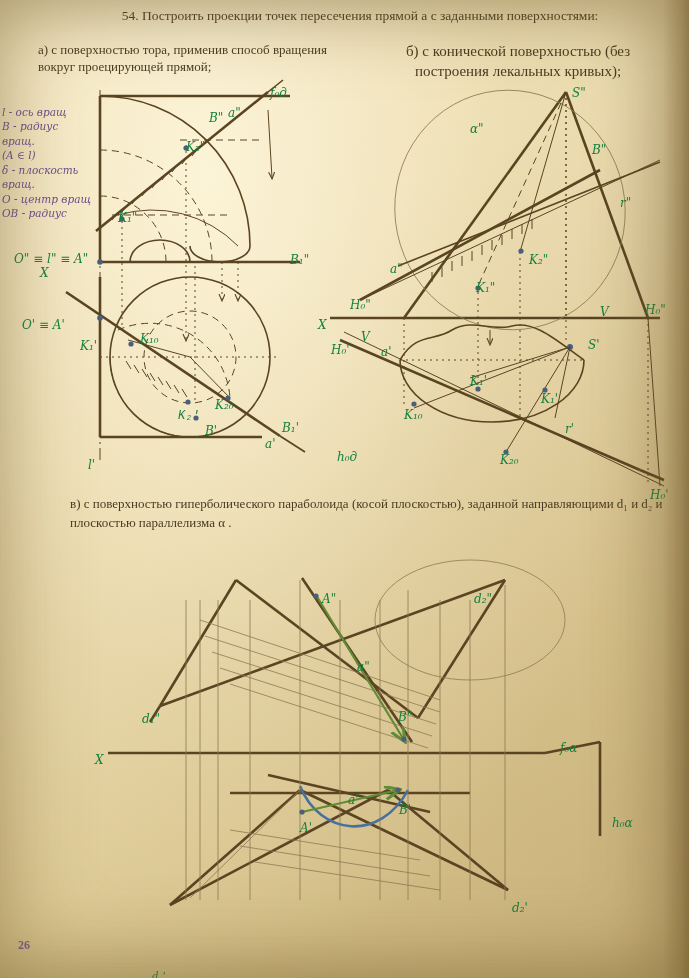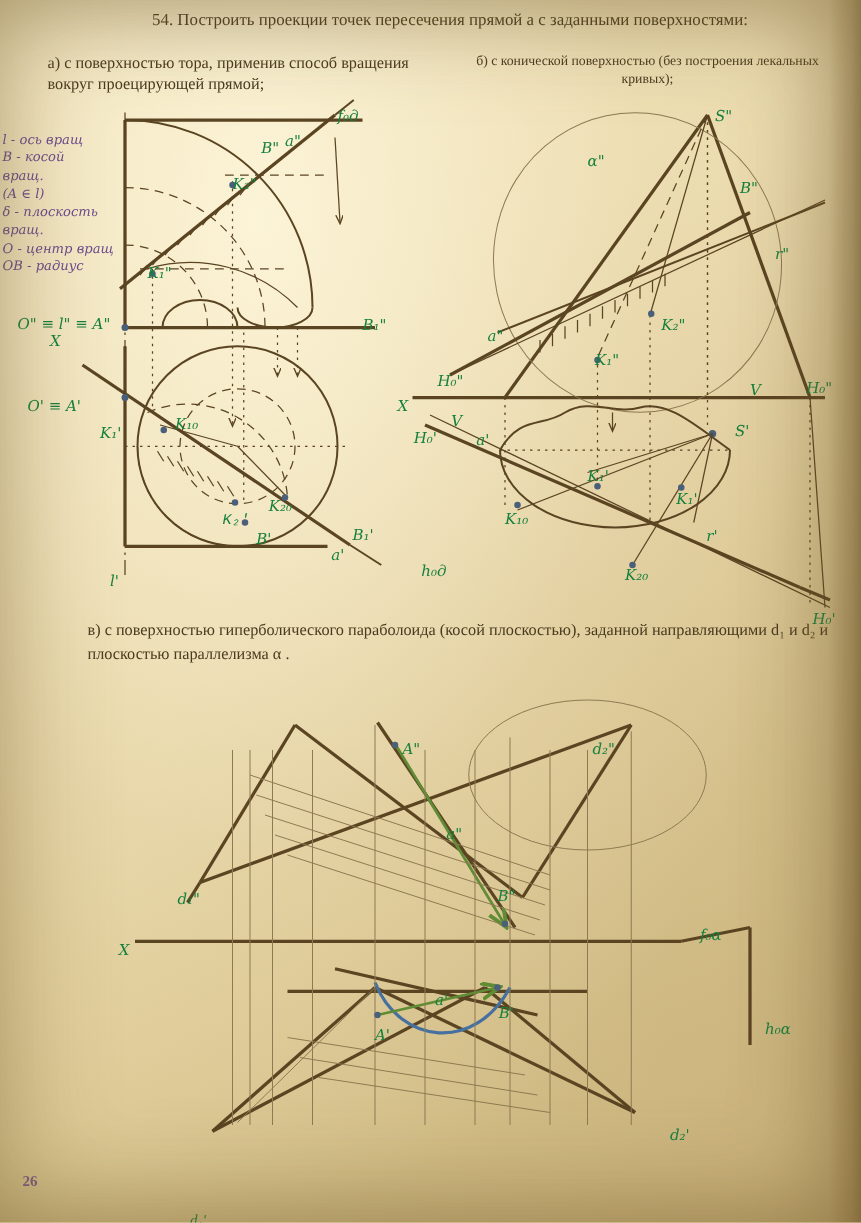--- a/index.html
+++ b/index.html
@@ -21,21 +21,21 @@
     position:absolute;inset:0;
     box-shadow: inset 0 0 90px rgba(120,95,45,0.45), inset -30px 0 70px rgba(110,85,40,0.35);
     pointer-events:none;
   }
   .txt{position:absolute;color:#4a3b20;}
   .head{
     left:60px;top:8px;width:600px;text-align:center;
     font-size:13.5px;line-height:1.25;
   }
   .sub-a{left:38px;top:42px;width:300px;text-align:left;font-size:13px;line-height:1.3;}
-  .sub-b{left:368px;top:42px;width:300px;text-align:center;font-size:11px;line-height:1.3;}
+  .sub-b{left:368px;top:42px;width:300px;text-align:center;font-size:15px;line-height:1.3;}
   .sub-c{left:50px;top:495px;width:600px;font-size:13px;line-height:1.45;text-align:left;padding-left:20px;}
   .pageno{left:18px;top:938px;font-size:12px;color:#7a5a8a;font-weight:bold;text-align:right;}
 
   
   .hw{
     position:absolute;
     font-family:"DejaVu Serif", serif;
     color:#15803d;
     font-style:italic;
   }
@@ -63,21 +63,21 @@
   <span>Построить проекции точек пересечения прямой  a с заданными поверхностями:</span>
 </div>
 
 <div class="txt sub-a">а) с поверхностью тора, применив способ вращения вокруг проецирующей прямой;</div>
 <div class="txt sub-b">б) с конической поверхностью (без построения лекальных кривых);</div>
 <div class="txt sub-c">в) с поверхностью гиперболического параболоида (косой плоскостью), заданной направляющими d₁ и d₂ и плоскостью параллелизма  α .</div>
 <div class="txt pageno">26</div>
 
 <div class="hw notes">
   <div>l - ось вращ</div>
-  <div>В - косой</div>
+  <div>В - радиус</div>
   <div>вращ.</div>
   <div>(A ∈ l)</div>
   <div>δ - плоскость</div>
   <div>вращ.</div>
   <div>O - центр вращ</div>
   <div>OB - радиус</div>
 </div>
 
 <svg class="sheet" width="689" height="978" viewBox="0 0 689 978">
   <defs>
@@ -355,18 +355,18 @@
     <div class="hw lbl" style="left: 474px; top: 592px;">d₂"</div>
     <div class="hw lbl" style="left: 357px; top: 660px;">a"</div>
     <div class="hw lbl" style="left: 398px; top: 710px;">B"</div>
     <div class="hw lbl" style="left: 142px; top: 712px;">d₁"</div>
     <div class="hw lbl" style="left: 95px; top: 753px;">X</div>
     <div class="hw lbl" style="left: 560px; top: 741px; text-align: right;">f₀α</div>
     <div class="hw lbl" style="left: 348px; top: 793px;">a'</div>
     <div class="hw lbl" style="left: 399px; top: 803px;">B'</div>
     <div class="hw lbl" style="left: 300px; top: 821px;">A'</div>
     <div class="hw lbl" style="left: 612px; top: 816px;">h₀α</div>
-    <div class="hw lbl" style="left: 536px; top: 901px;">d₂'</div>
+    <div class="hw lbl" style="left: 512px; top: 901px;">d₂'</div>
     <div class="hw lbl" style="left: 152px; top: 969px; font-family: Liberation Serif, serif;">d₁'</div>
   </div>
 
 <div class="edge-r"></div>
 <div id="vignette"></div>
 
 </body></html>

